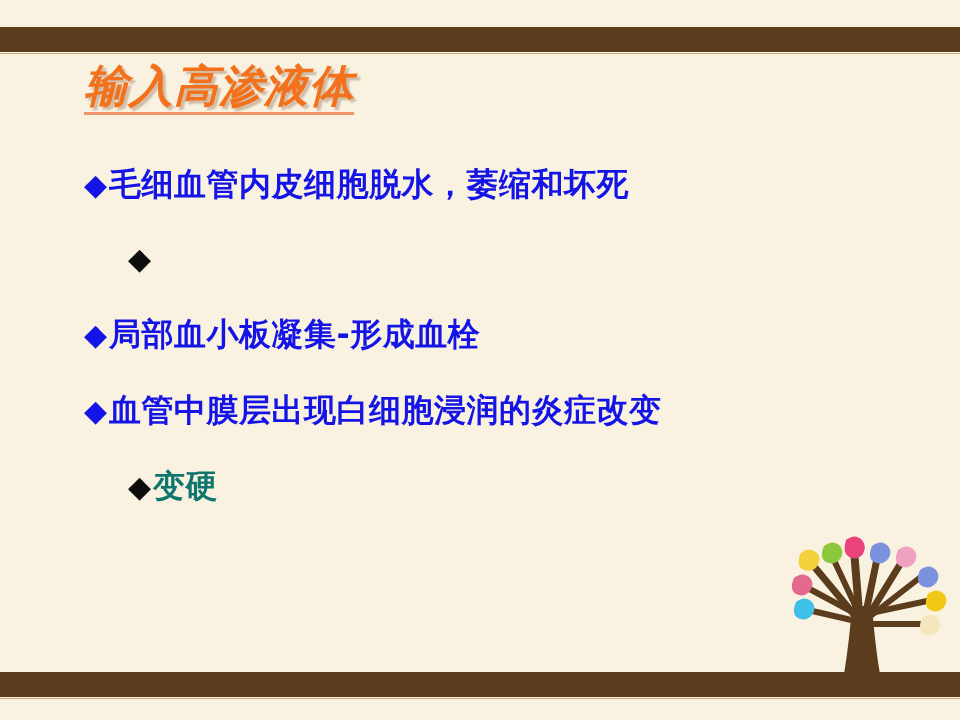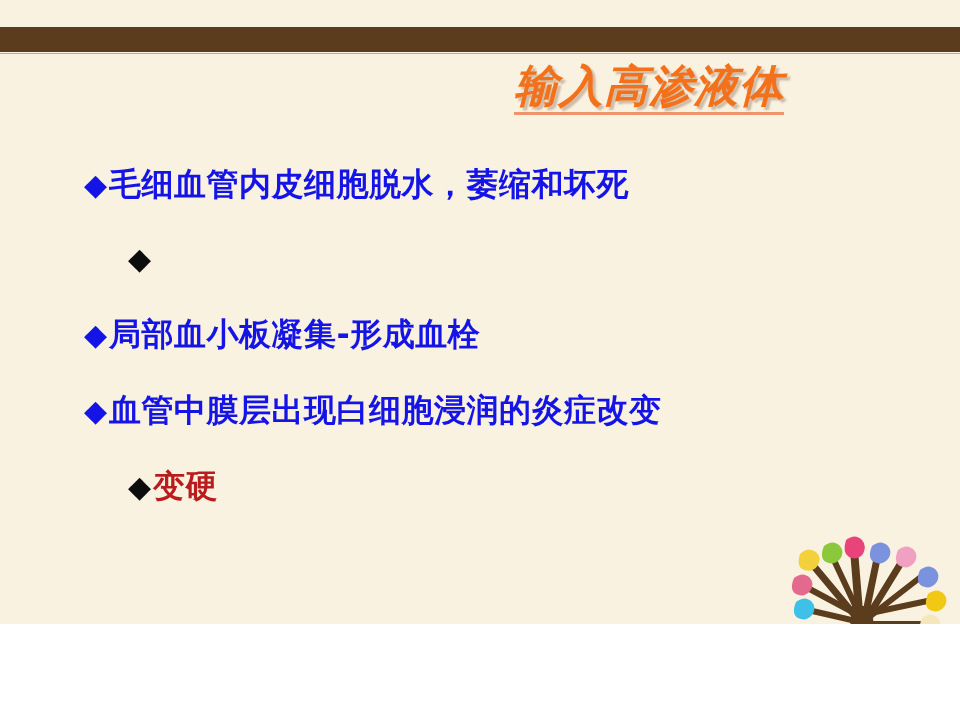--- a/index.html
+++ b/index.html
@@ -8,24 +8,23 @@
     padding: 0;
     background: #ffffff;
   }
   body {
     font-family: "DejaVu Sans", "Liberation Sans", sans-serif;
   }
 
   .slide {
     position: relative;
     width: 960px;
-    height: 624px;
+    height: 720px;
     overflow: hidden;
     background: #faf2e1;
-    text-align: right;
   }
 
   
   .band {
     position: absolute;
     left: 0;
     width: 960px;
     background: #5b3d1d;
   }
   .band-top {
@@ -91,21 +90,21 @@
   }
   .btext {
     font-size: 32px;
     font-weight: bold;
     letter-spacing: 0.5px;
   }
 
   
   .c-blue   { color: #1414e6; }
   .c-black  { color: #0d0d0d; }
-  .c-orange { color: #b91c1c; }
+  .c-orange { color: #0f766e; }
 
   
   .tree {
     position: absolute;
     left: 786px;
     top: 528px;
     width: 174px;
     height: 150px;
   }
 </style>

